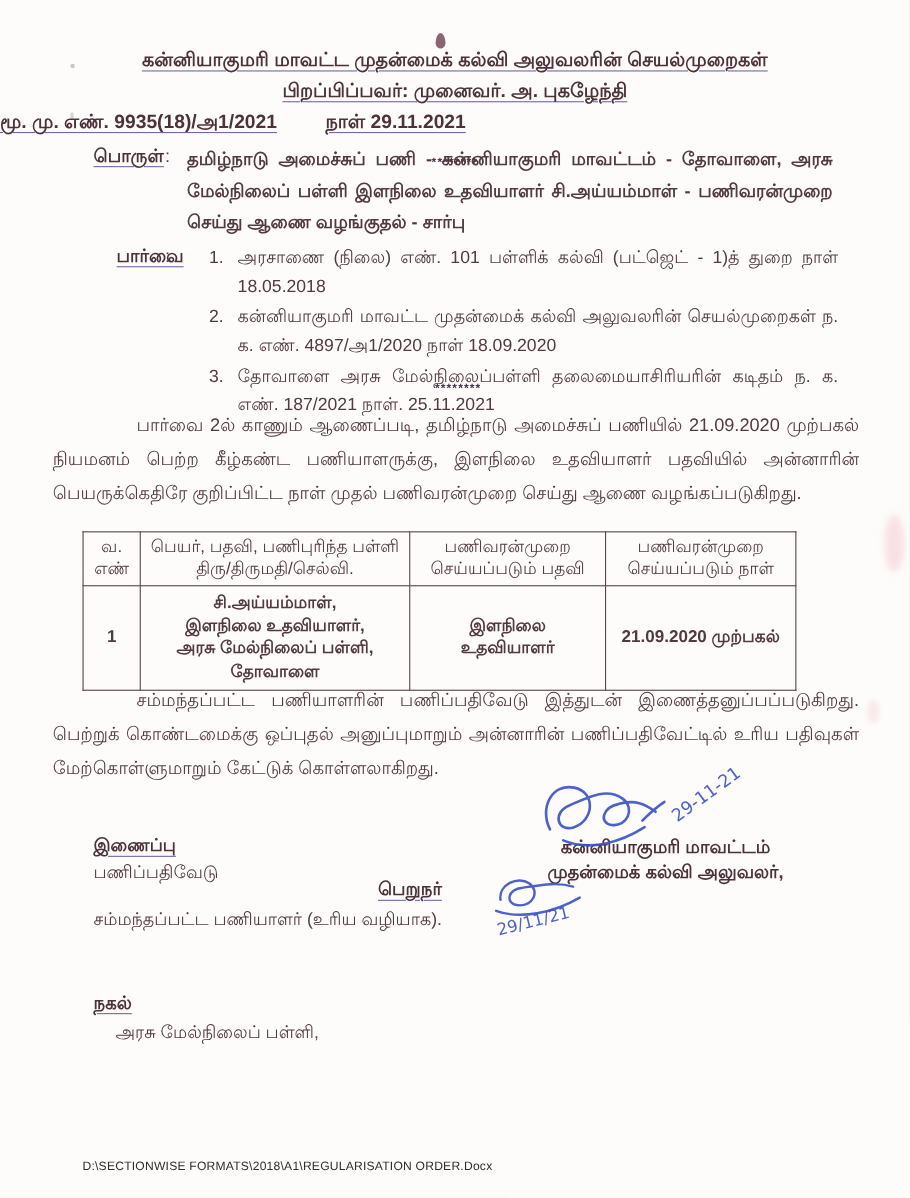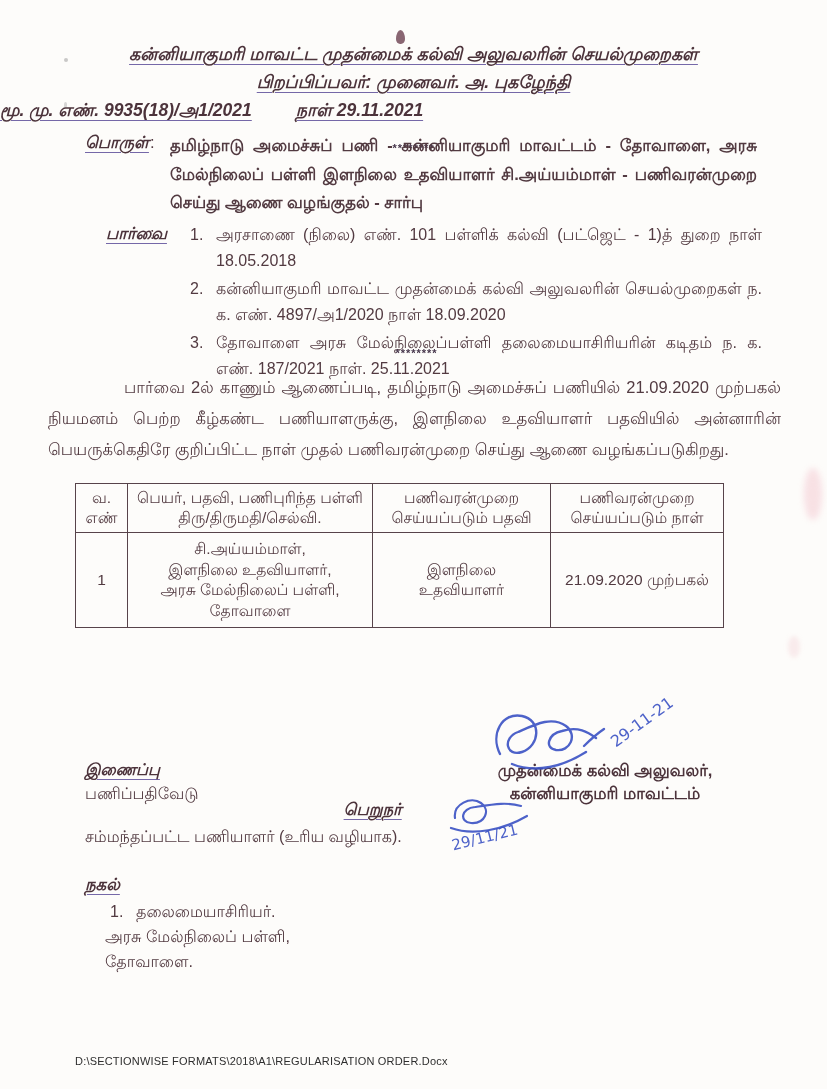--- a/index.html
+++ b/index.html
@@ -10,21 +10,20 @@
     background:#fdfcfa;
     font-family:"Liberation Sans","DejaVu Sans",sans-serif;
     color:#523a41;
     overflow:hidden;
   }
   .u{
     text-decoration:underline;
     text-decoration-color:#7568a8;
     text-decoration-thickness:1.4px;
     text-underline-offset:4px;
-    font-style:italic;
   }
   
   .doc-header{position:absolute;top:40px;left:0;right:0;text-align:center;font-weight:700;color:#4c333b;}
   .h-line{font-size:17.5px;line-height:28px;}
   .refline{display:flex;justify-content:flex-start;gap:44px;}
   .sep{position:absolute;left:0;right:0;text-align:center;font-size:11px;letter-spacing:1px;color:#45344a;font-weight:700;}
   .sep1{top:142px;}
   .sep2{top:347px;left:6px;}
   
   .label{font-weight:700;color:#4c333b;}
@@ -48,31 +47,31 @@
     border:1.3px solid #57434a;
     font-size:15.5px;font-weight:400;
     text-align:center;vertical-align:middle;
     line-height:20.5px;padding:2px 4px;color:#523a41;
   }
   .col-sno{width:52px;}
   .col-name{width:245px;}
   .col-post{width:178px;}
   .col-date{width:173px;}
   .hdr-row th{height:44px;}
-  .data-row td{height:90px;}
+  .data-row td{height:90px;font-weight:bold;}
   
   .enclosure{position:absolute;top:758px;left:85px;font-size:16px;line-height:24px;}
   .signatory{position:absolute;top:759px;left:455px;width:300px;text-align:center;font-weight:700;font-size:16.5px;line-height:23px;color:#4c333b;}
   .sig-svg{position:absolute;pointer-events:none;}
   .sig1{left:486px;top:688px;}
   .sig2{left:443px;top:790px;}
   
   .recipient{position:absolute;top:796px;left:85px;font-size:16.5px;line-height:26px;text-align:right;}
   .recipient-line{margin-top:2px;font-size:16px;}
-  .copy{position:absolute;top:872px;left:85px;font-size:16.5px;line-height:25px;}
+  .copy{position:absolute;top:900px;left:85px;font-size:16.5px;line-height:25px;}
   .copy-item{margin-top:2px;font-size:16px;}
   .ci-first{padding-left:25px;}
   .ci-num{display:inline-block;width:26px;}
   .ci-cont{padding-left:20px;line-height:25px;}
   
   .doc-footer{position:absolute;top:1055px;left:75px;font-size:11px;color:#2e2e2e;letter-spacing:.2px;}
   
   .artifact{position:absolute;pointer-events:none;}
   .top-mark{left:396px;top:30px;width:9px;height:14px;background:#6b4050;border-radius:50% 50% 45% 45%/65% 65% 35% 35%;opacity:.8;}
   .speck1{left:64px;top:58px;width:4px;height:4px;background:#8a8a8a;border-radius:50%;opacity:.45;}
@@ -161,29 +160,30 @@
       </td>
       <td>
         <div>இளநிலை</div>
         <div>உதவியாளர்</div>
       </td>
       <td>21.09.2020 முற்பகல்</td>
     </tr>
   </tbody>
     </table>
 
+  <p class="para para2">சம்மந்தப்பட்ட பணியாளரின் பணிப்பதிவேடு இத்துடன் இணைத்தனுப்பப்படுகிறது. பெற்றுக் கொண்டமைக்கு ஒப்புதல் அனுப்புமாறும் அன்னாரின் பணிப்பதிவேட்டில் உரிய பதிவுகள் மேற்கொள்ளுமாறும் கேட்டுக் கொள்ளலாகிறது.</p>
 
   <div class="enclosure">
     <div class="label u">இணைப்பு</div>
     <div>பணிப்பதிவேடு</div>
   </div>
 
   <div class="signatory">
+    <div>கன்னியாகுமரி மாவட்டம்</div>
     <div>முதன்மைக் கல்வி அலுவலர்,</div>
-    <div>கன்னியாகுமரி மாவட்டம்</div>
   </div>
 
   <svg class="sig-svg sig1" width="210" height="96" viewBox="0 0 210 96">
     <g stroke="#3b52c4" stroke-width="2.4" fill="none" stroke-linecap="round" opacity="0.9">
       <path d="M14 66 C4 46 16 24 36 28 C56 32 54 58 36 64 C20 69 16 50 32 44 C50 36 66 28 80 38 C92 47 84 64 70 62 C58 60 62 46 76 43 C92 38 102 44 110 50"></path>
       <path d="M26 76 C50 86 78 78 100 64"></path>
       <path d="M98 58 C106 50 112 45 118 41"></path>
     </g>
     <text transform="rotate(-36 152 36)" x="120" y="42" font-size="16" fill="#3b52c4" opacity="0.9" font-family="DejaVu Sans, sans-serif">29-11-21</text>
   </svg>
@@ -197,23 +197,19 @@
   </svg>
 
   <div class="recipient">
     <div class="label u">பெறுநர்</div>
     <div class="recipient-line">சம்மந்தப்பட்ட பணியாளர் (உரிய வழியாக).</div>
   </div>
 
   <div class="copy">
     <div class="label u">நகல்</div>
     <div class="copy-item">
-      <div class="ci-first">
-        <span class="ci-num">1.</span><span>தலைமையாசிரியர்.</span>
-      </div>
       <div class="ci-cont">அரசு மேல்நிலைப் பள்ளி,</div>
-      <div class="ci-cont">தோவாளை.</div>
     </div>
   </div>
 
   <div class="doc-footer">D:\SECTIONWISE FORMATS\2018\A1\REGULARISATION ORDER.Docx</div>
 
 </div>
 
 </body></html>

